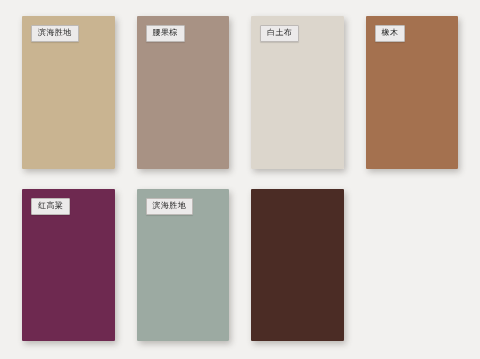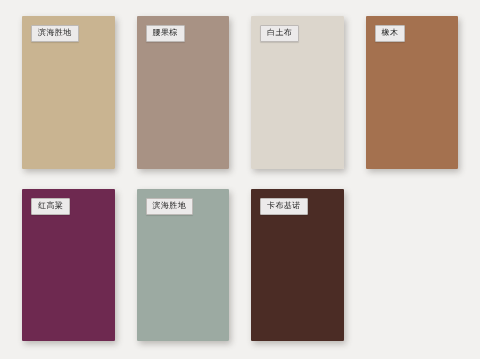--- a/index.html
+++ b/index.html
@@ -89,16 +89,15 @@
     <div class="swatch-label">红高粱</div>
   </div>
 
   <div class="swatch-card">
     <div class="swatch-fill" style="background-color: rgb(156, 170, 162);"></div>
     <div class="swatch-label">滨海胜地</div>
   </div>
 
   <div class="swatch-card">
     <div class="swatch-fill" style="background-color: rgb(75, 44, 37);"></div>
-    <div class="swatch-label">卡布基诺</div>
   </div>
 
 </div>
 
 </body></html>

